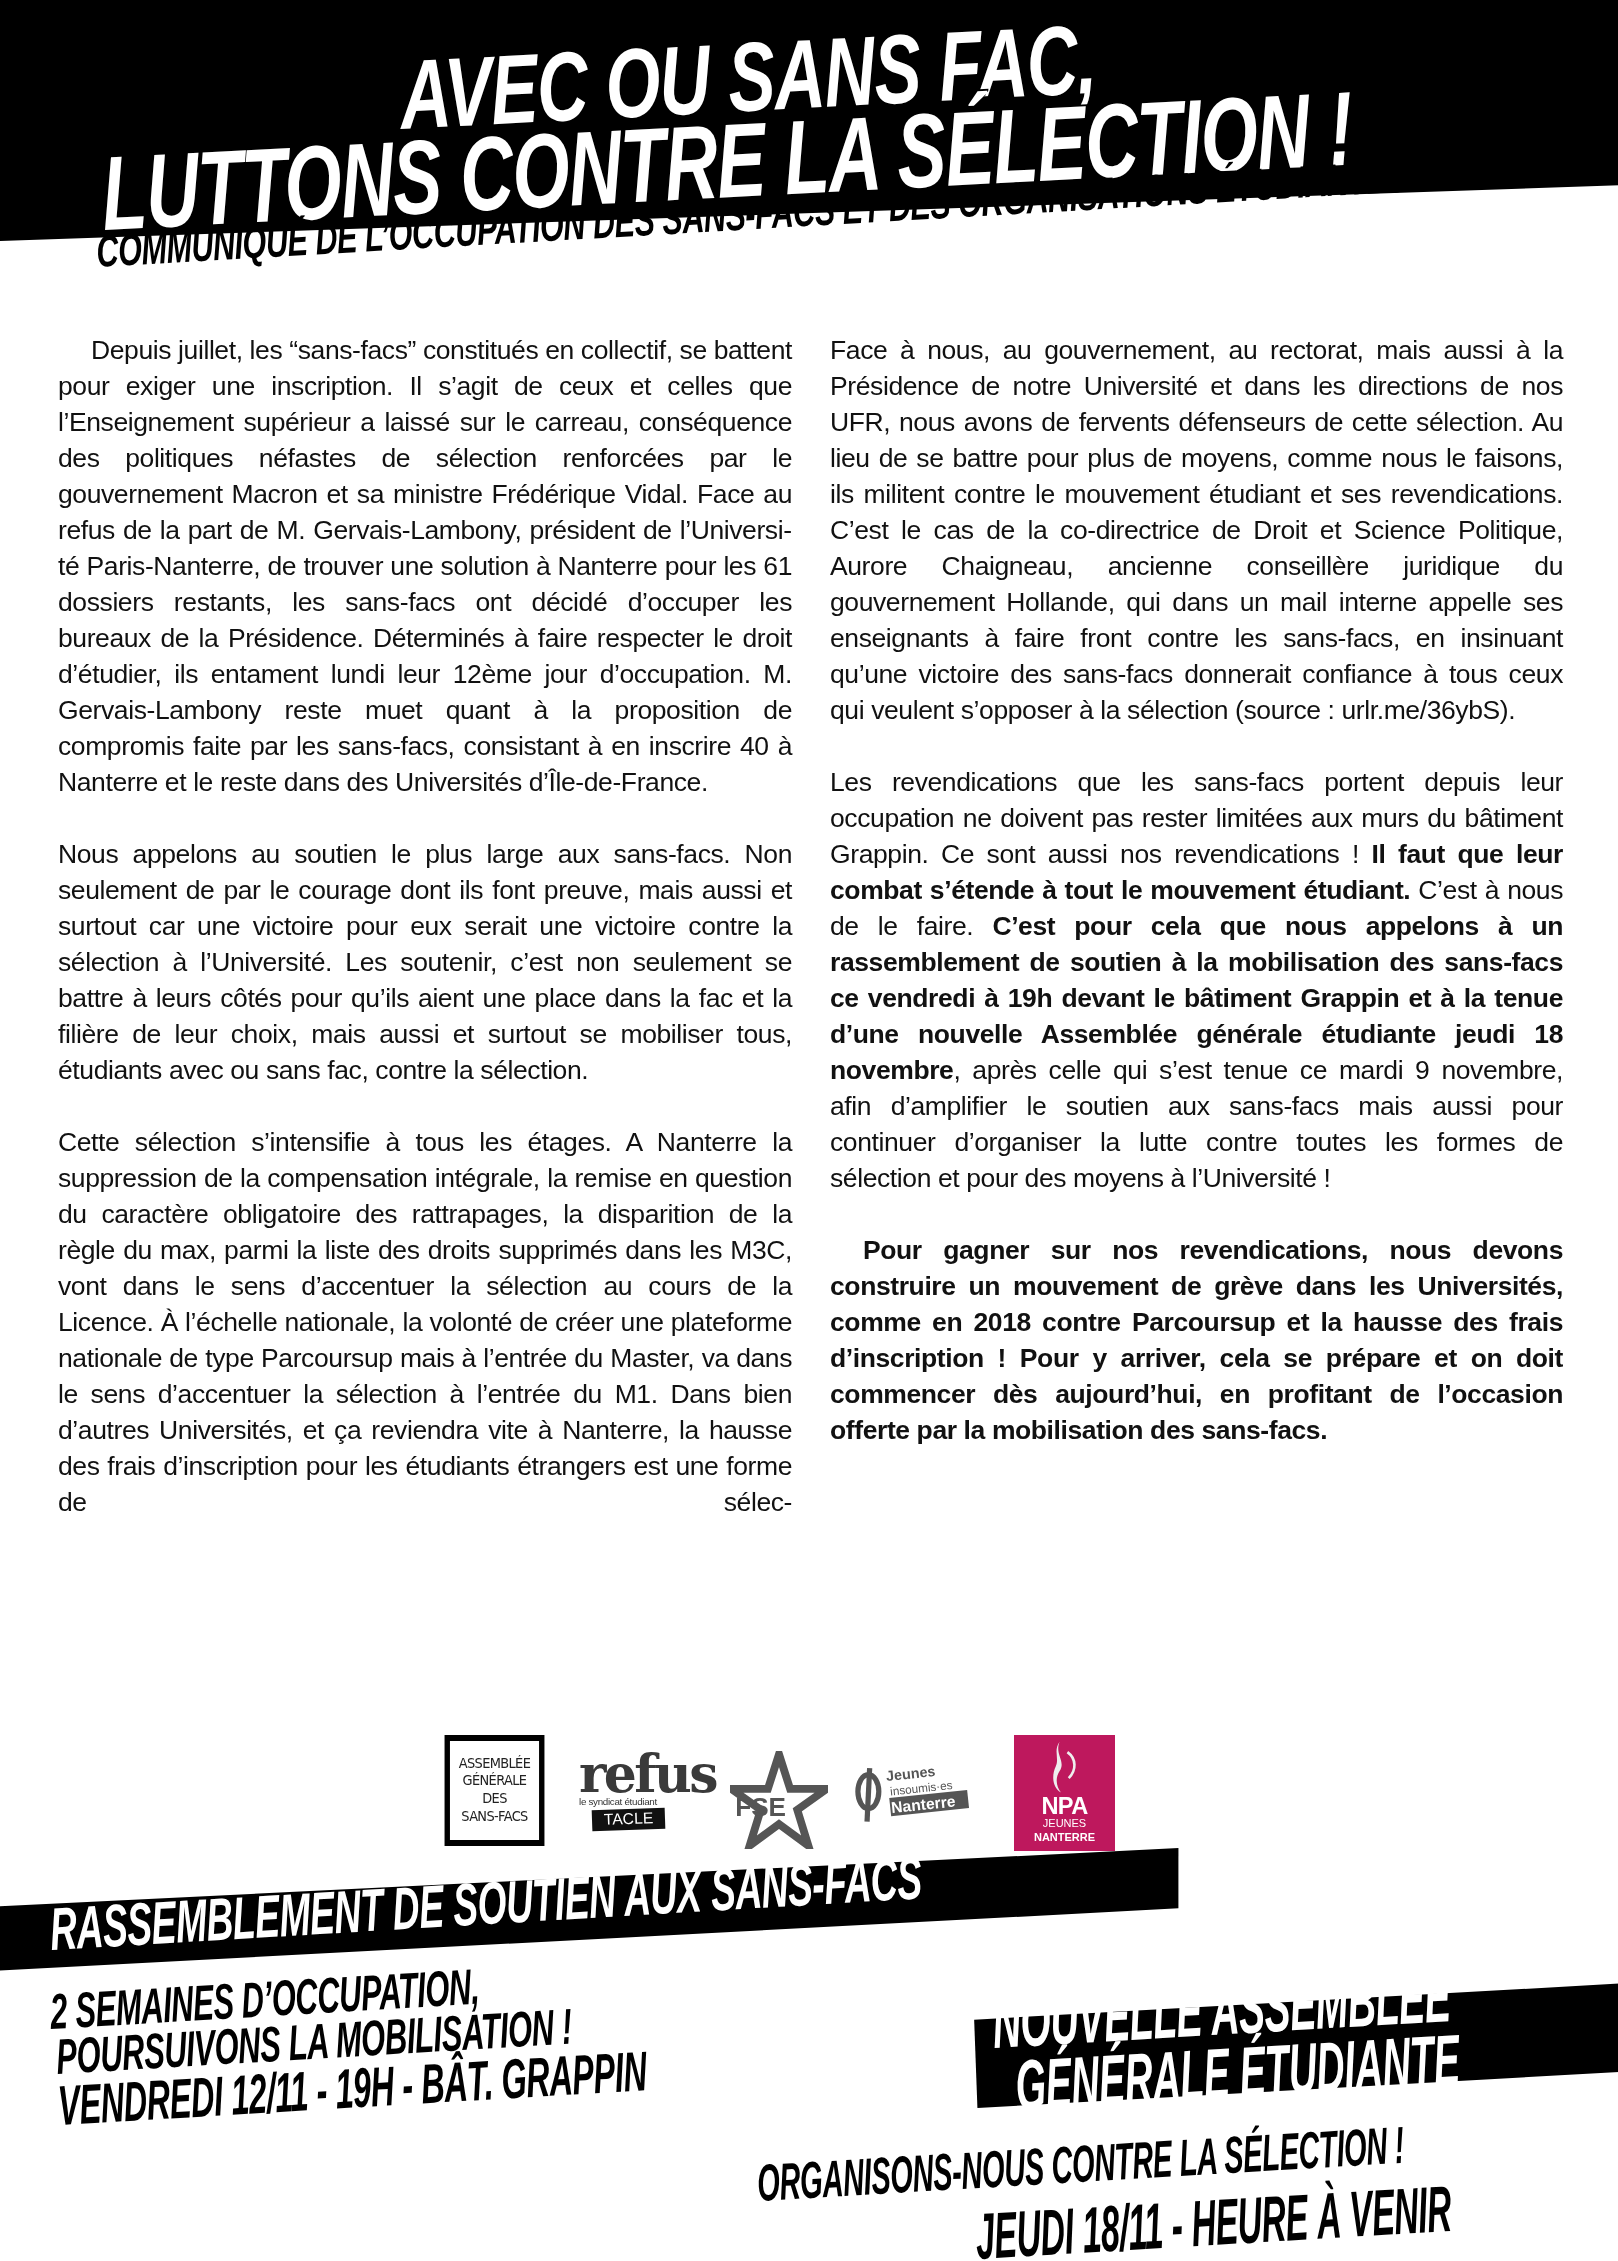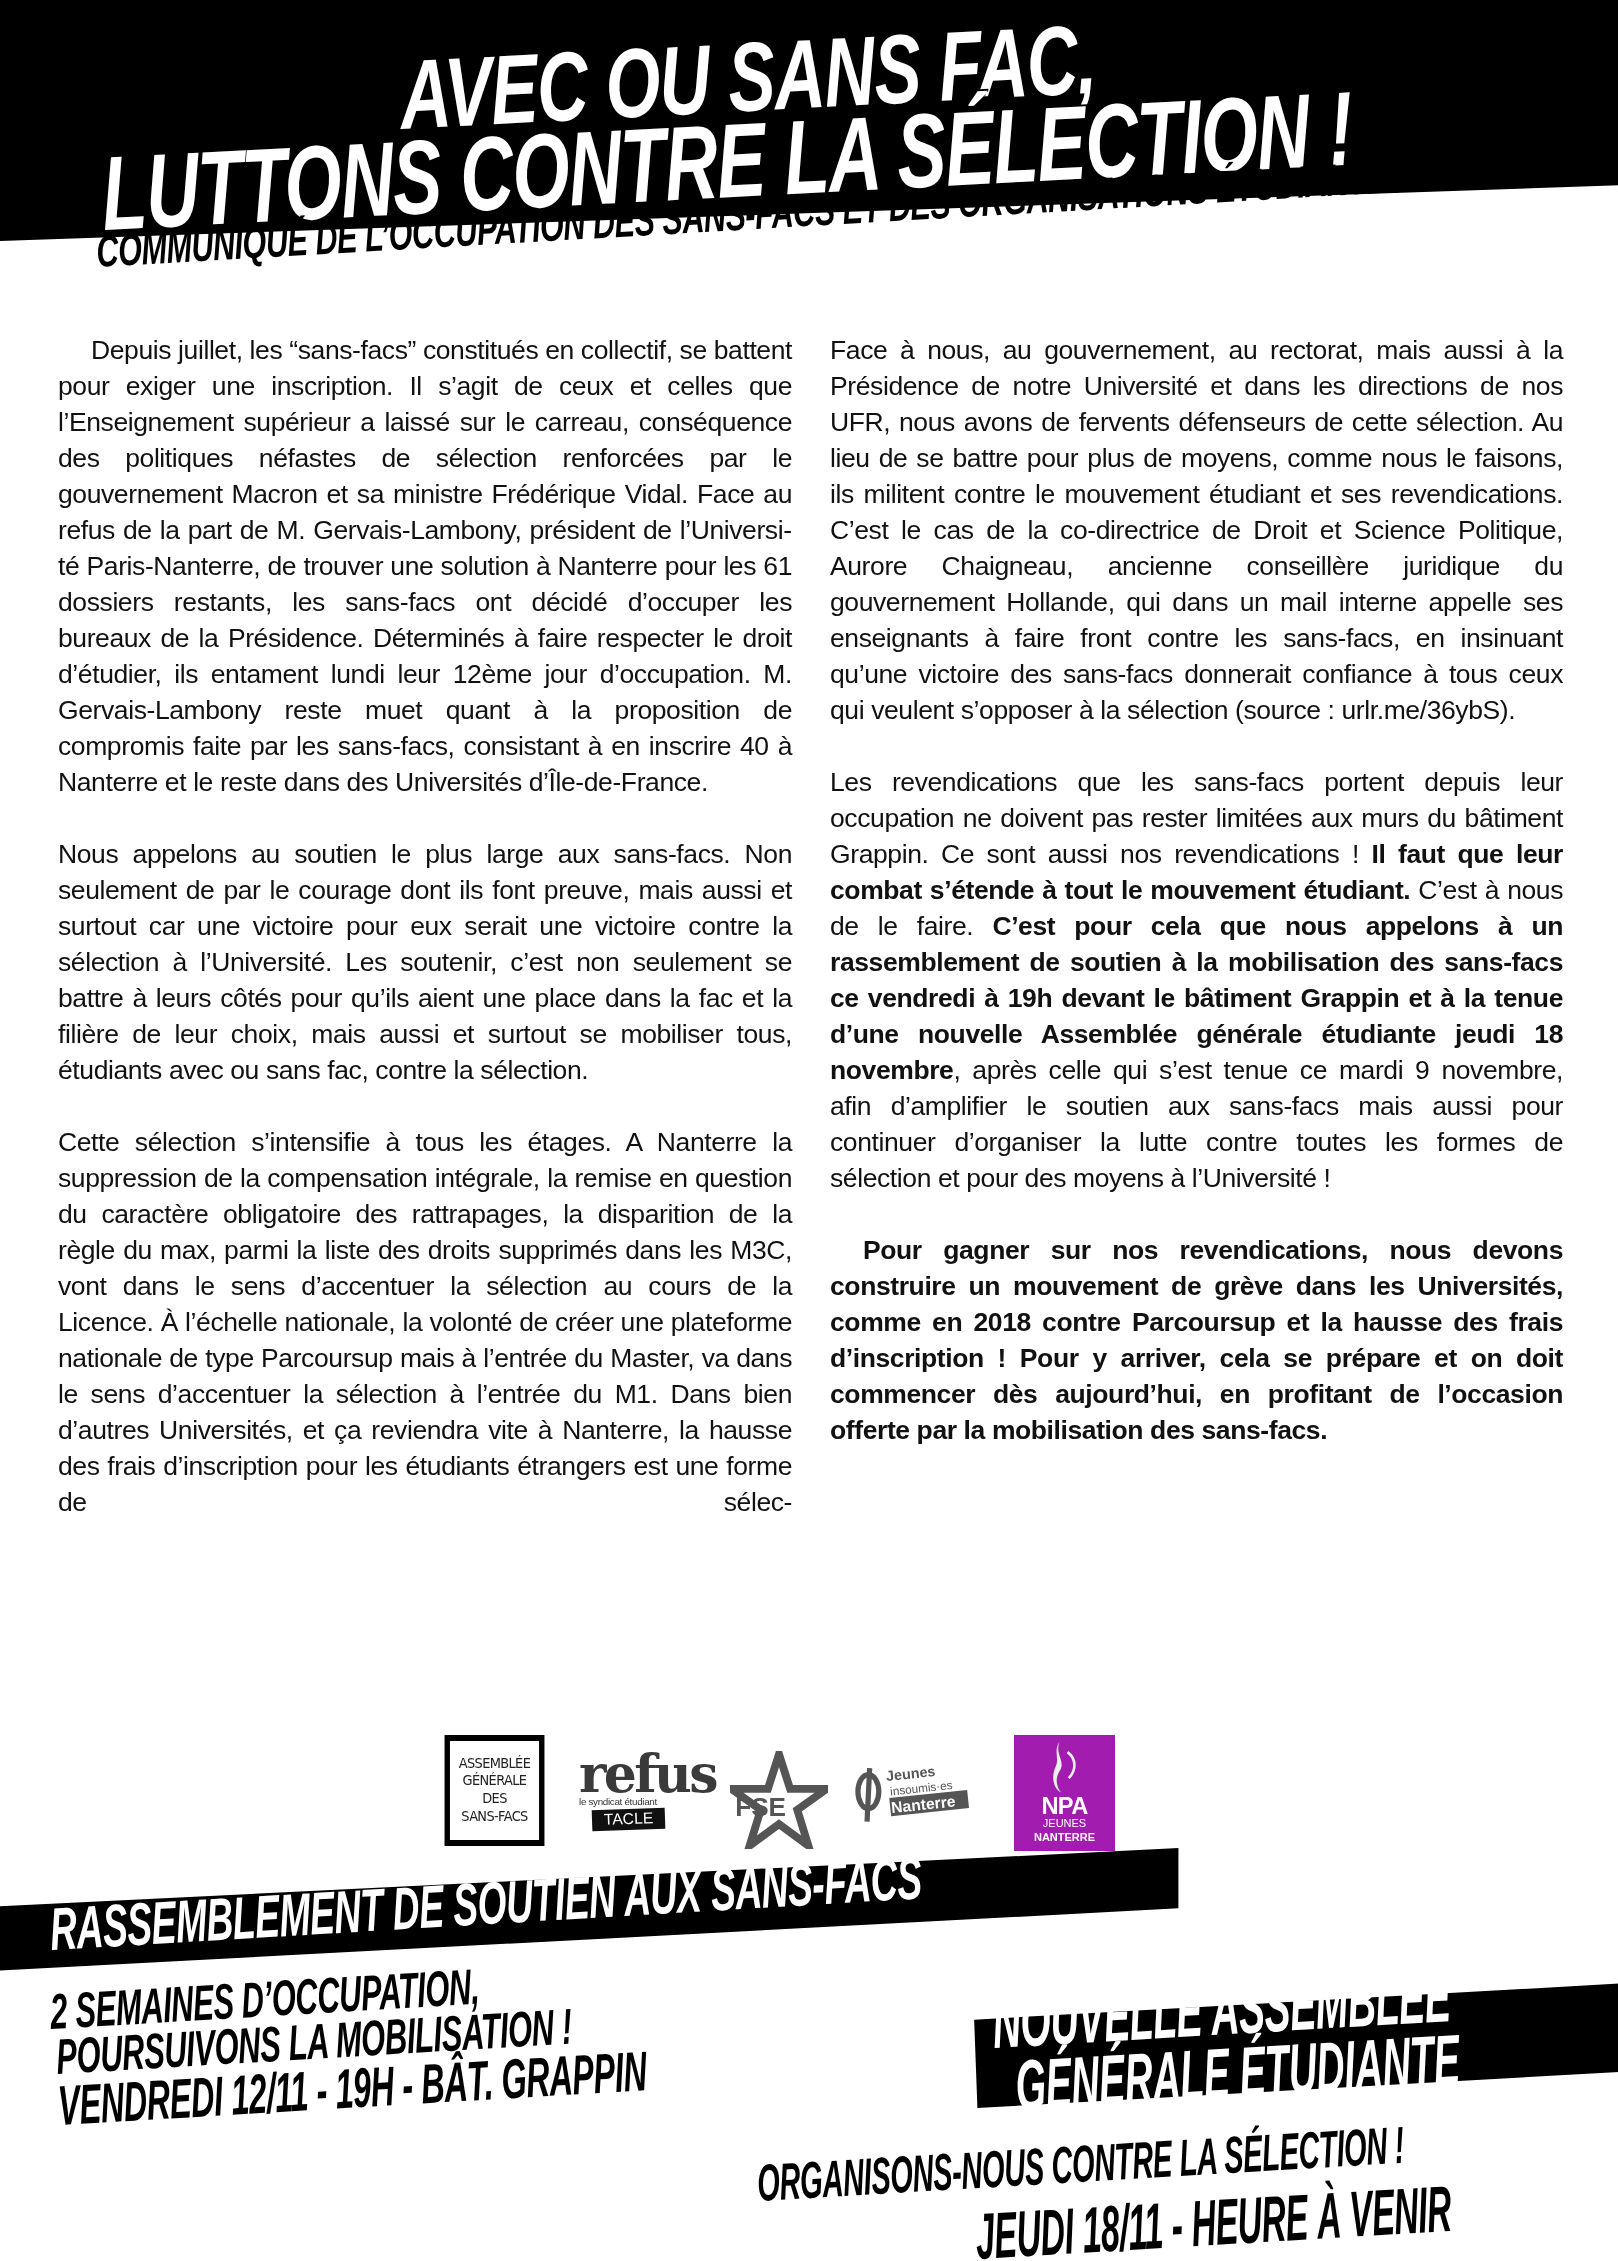--- a/index.html
+++ b/index.html
@@ -39,21 +39,21 @@
              line-height: 17.7px; color: #222; text-align: center; letter-spacing: -0.7px;
              transform: scaleX(0.9); }
   .logo-unef { left: 147px; top: 19.6px; width: 124px; height: 92px; }
   .unef-word { font-family: "DejaVu Serif", serif; font-weight: 700; font-size: 52px;
                color: #3a3a3a; line-height: 52px; letter-spacing: -2.6px; }
   .unef-sub { font-size: 9.8px; color: #333; margin-top: -3.9px; letter-spacing: -0.3px; }
   .unef-tacle { display: inline-block; background: #111; color: #fff; font-size: 15.7px;
                 padding: 1.3px 11.8px; margin-left: 13px; margin-top: 2.6px; transform: rotate(-2deg); }
   .logo-fse { left: 298px; top: 23px; width: 98px; height: 98px; }
   .logo-ji { left: 422px; top: 36px; width: 124px; height: 59px; }
-  .logo-npa { left: 582px; top: 6.5px; width: 101px; height: 116px; background: #a21caf;
+  .logo-npa { left: 582px; top: 6.5px; width: 101px; height: 116px; background: #be185d;
               color: #fff; text-align: center; }
   .npa-big { position: absolute; left: 0; right: 0; top: 58px; font-size: 23.6px; font-weight: 700;
              letter-spacing: -0.7px; }
   .npa-j { position: absolute; left: 0; right: 0; top: 82px; font-size: 11px; }
   .npa-n { position: absolute; left: 0; right: 0; top: 96px; font-size: 11px; font-weight: 700; }
 
   
   .b-text { position: absolute; white-space: nowrap; font-weight: 700; font-style: italic;
             transform-origin: left bottom; letter-spacing: -0.7px; }
   .b1-label { left: 52px; top: 1895px; font-size: 60px; color: #fff; transform: rotate(-3.4deg) scaleX(0.62); }

